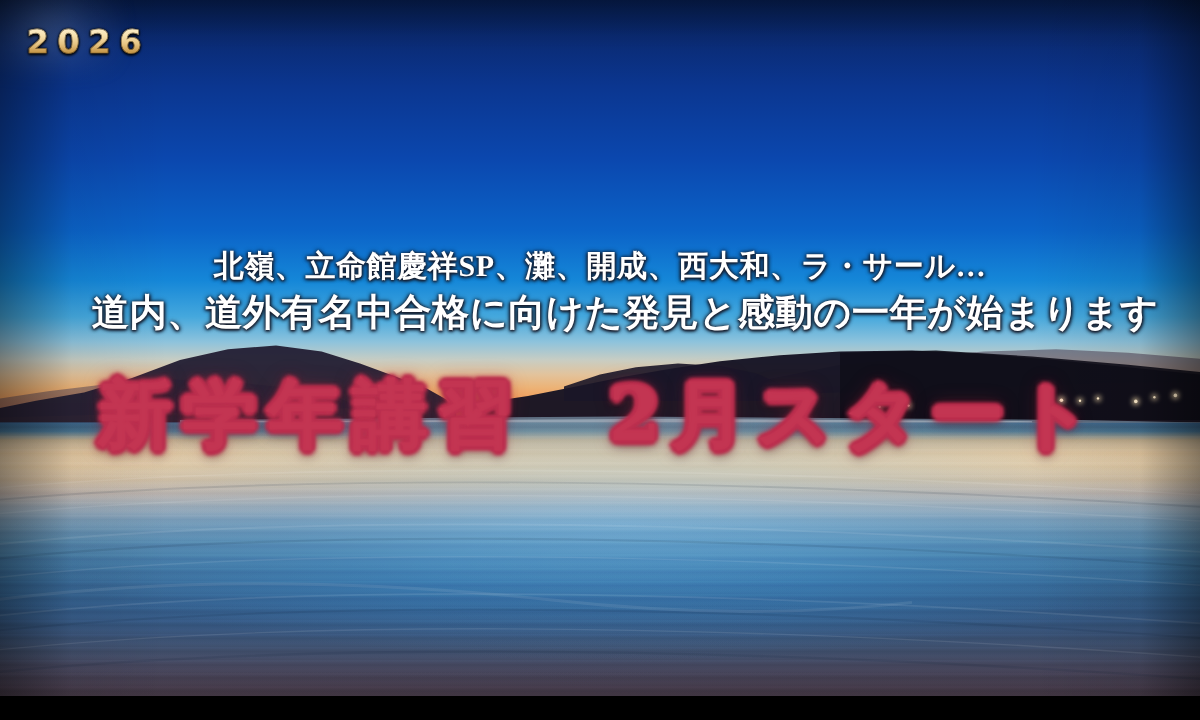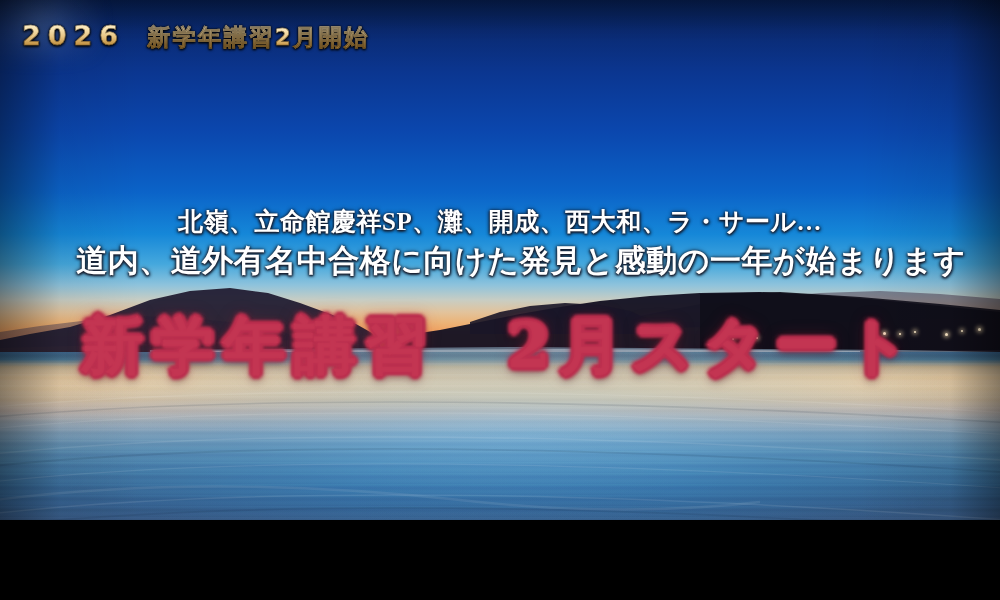--- a/index.html
+++ b/index.html
@@ -3,21 +3,21 @@
 <meta charset="utf-8">
 <style>
   html, body {
     margin: 0;
     padding: 0;
     background: #000;
   }
   #banner {
     position: relative;
     width: 1000px;
-    height: 520px;
+    height: 580px;
     overflow: hidden;
     font-family: "DejaVu Sans", "Liberation Sans", sans-serif;
     user-select: none;
   }
 
   
   .layer { position: absolute; left: 0; top: 0; width: 1000px; height: 600px; }
 
   .sky {
     background: linear-gradient(to bottom,
@@ -295,21 +295,20 @@
       </g>
 
       <path d="M-20,150 Q200,120 460,148 Q620,166 760,150" fill="none" stroke="#cfd8df" stroke-opacity="0.22" stroke-width="2.4"></path>
     </svg>
   </div>
 
   <div class="layer edge-vignette"></div>
 
   <div class="txt" id="eyebrow">
     <span class="gold" id="eyebrow-year">2026</span>
-    <span class="gold" id="eyebrow-label">新学年講習2月開始</span>
   </div>
 
 
   <div class="txt sub" id="sub1">北嶺、立命館慶祥SP、灘、開成、西大和、ラ・サール…</div>
 
   <div class="txt sub" id="sub2">道内、道外有名中合格に向けた発見と感動の一年が始まります</div>
 
   <div class="txt" id="promo">
     <span class="ink">新学年講習　2月スタート</span>
   </div>

